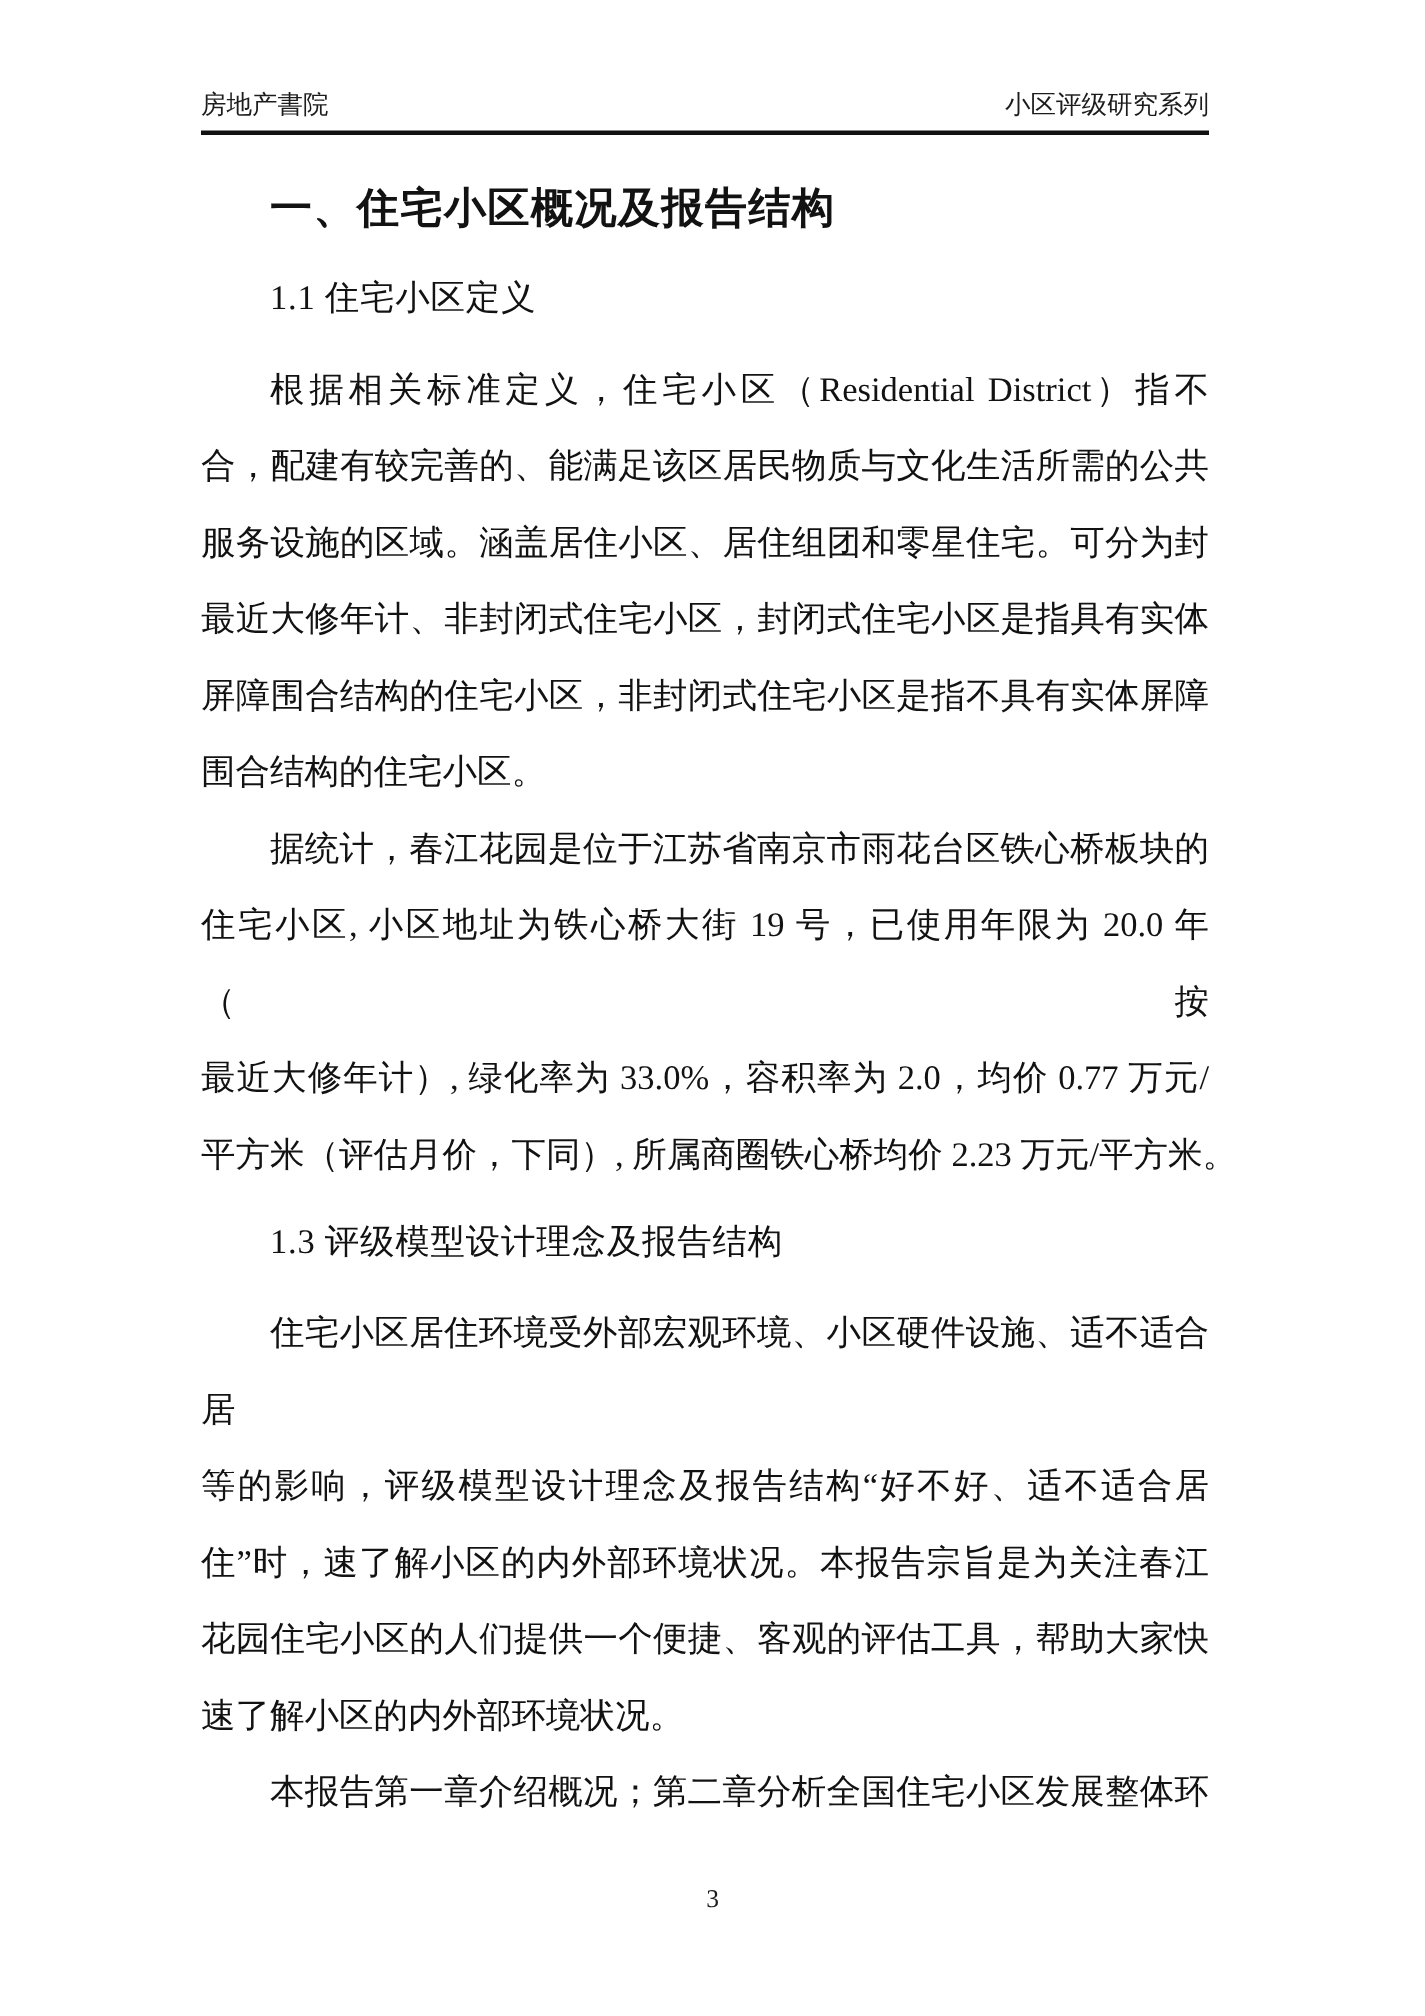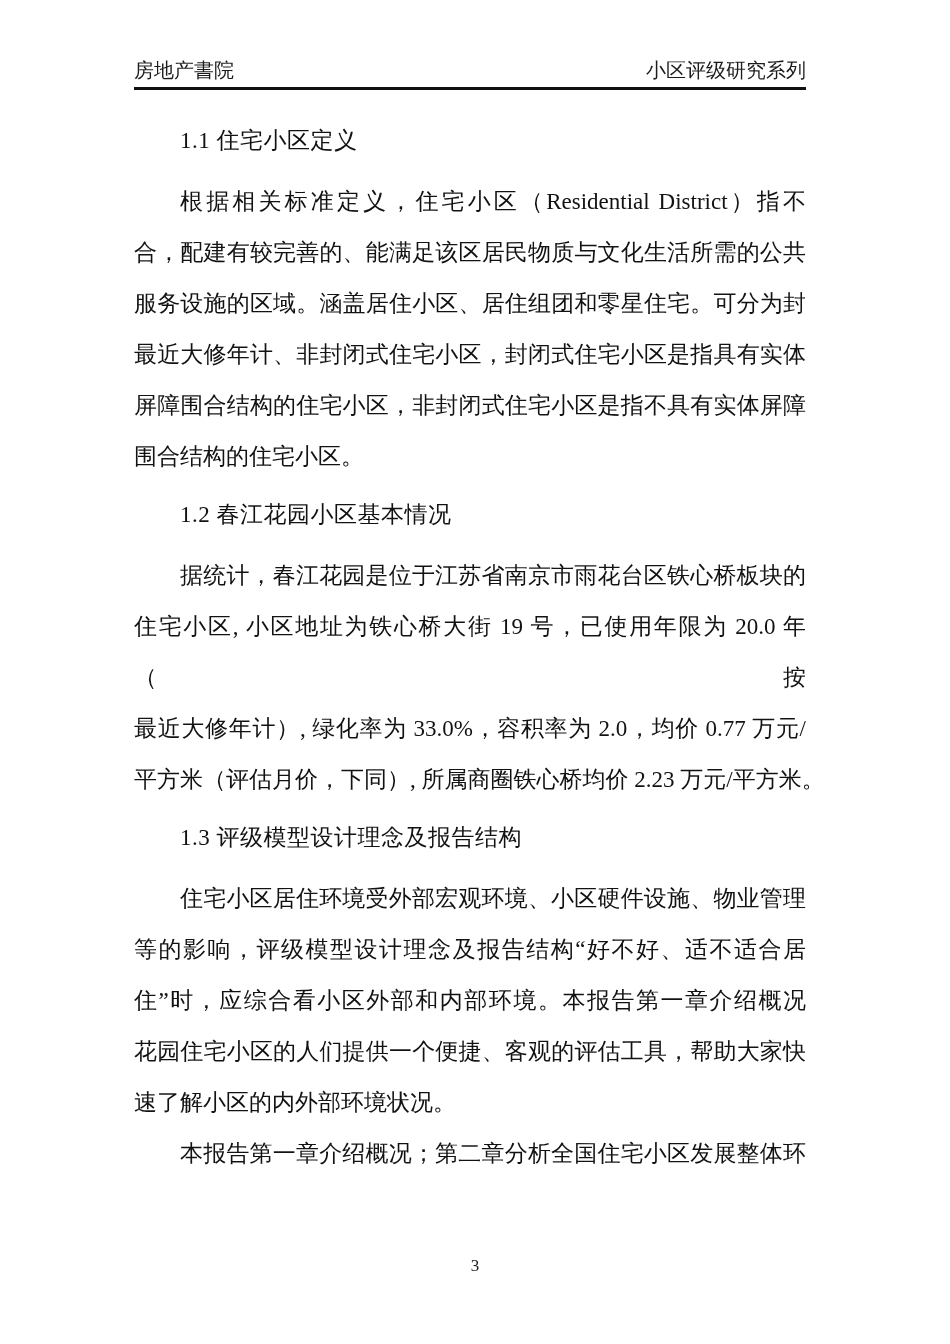--- a/index.html
+++ b/index.html
@@ -15,21 +15,21 @@
   }
   .header {
     position: absolute;
     top: 60px;
     left: 134px;
     width: 672px;
     display: flex;
     justify-content: space-between;
     align-items: flex-end;
     font-family: "Liberation Sans", sans-serif;
-    font-size: 20px;
+    font-size: 17px;
     line-height: 20px;
     color: #1c1c1c;
     padding-bottom: 7px;
     border-bottom: 3px solid #111111;
   }
   .content {
     position: absolute;
     top: 108px;
     left: 134px;
     width: 672px;
@@ -74,41 +74,41 @@
 <body>
 
 <div class="page">
 
   <div class="header">
     <span>房地产書院</span>
     <span>小区评级研究系列</span>
   </div>
 
   <div class="content">
+      <div class="h1">一、住宅小区概况及报告结构</div>
       <div class="h2">1.1 住宅小区定义</div>
       <div class="para">
         <div class="line first just">根据相关标准定义，住宅小区（Residential District）指不</div>
         <div class="line just">合，配建有较完善的、能满足该区居民物质与文化生活所需的公共</div>
         <div class="line just">服务设施的区域。涵盖居住小区、居住组团和零星住宅。可分为封</div>
         <div class="line just">最近大修年计、非封闭式住宅小区，封闭式住宅小区是指具有实体</div>
         <div class="line just">屏障围合结构的住宅小区，非封闭式住宅小区是指不具有实体屏障</div>
         <div class="line">围合结构的住宅小区。</div>
       </div>
-      <div class="h2">1.2 春江花园小区基本情况</div>
       <div class="para">
         <div class="line first just">据统计，春江花园是位于江苏省南京市雨花台区铁心桥板块的</div>
         <div class="line just">住宅小区, 小区地址为铁心桥大街 19 号，已使用年限为 20.0 年（按</div>
         <div class="line just">最近大修年计）, 绿化率为 33.0%，容积率为 2.0，均价 0.77 万元/</div>
         <div class="line">平方米（评估月价，下同）, 所属商圈铁心桥均价 2.23 万元/平方米。</div>
       </div>
       <div class="h2">1.3 评级模型设计理念及报告结构</div>
       <div class="para">
-        <div class="line first just">住宅小区居住环境受外部宏观环境、小区硬件设施、物业管理</div>
+        <div class="line first just">住宅小区居住环境受外部宏观环境、小区硬件设施、适不适合居</div>
         <div class="line just">等的影响，评级模型设计理念及报告结构“好不好、适不适合居</div>
-        <div class="line just">住”时，应综合看小区外部和内部环境。本报告第一章介绍概况</div>
+        <div class="line just">住”时，速了解小区的内外部环境状况。本报告宗旨是为关注春江</div>
         <div class="line just">花园住宅小区的人们提供一个便捷、客观的评估工具，帮助大家快</div>
         <div class="line">速了解小区的内外部环境状况。</div>
       </div>
       <div class="para">
         <div class="line first just">本报告第一章介绍概况；第二章分析全国住宅小区发展整体环</div>
       </div>
     </div>
 
   <div class="footer">
     <span>3</span>

